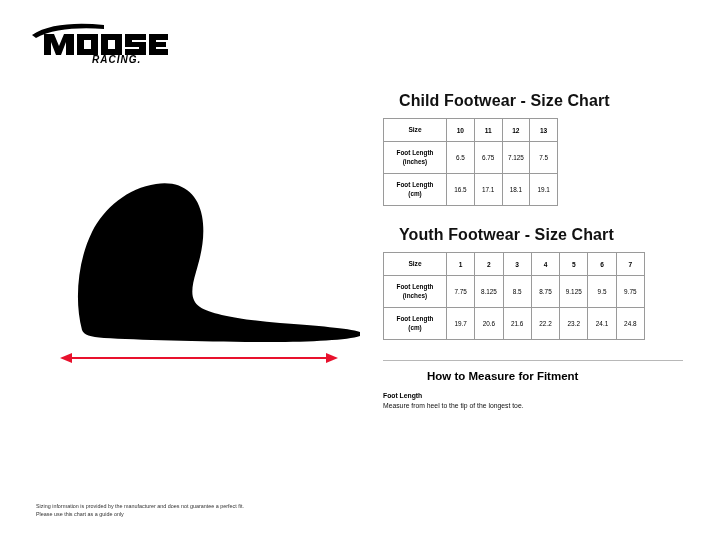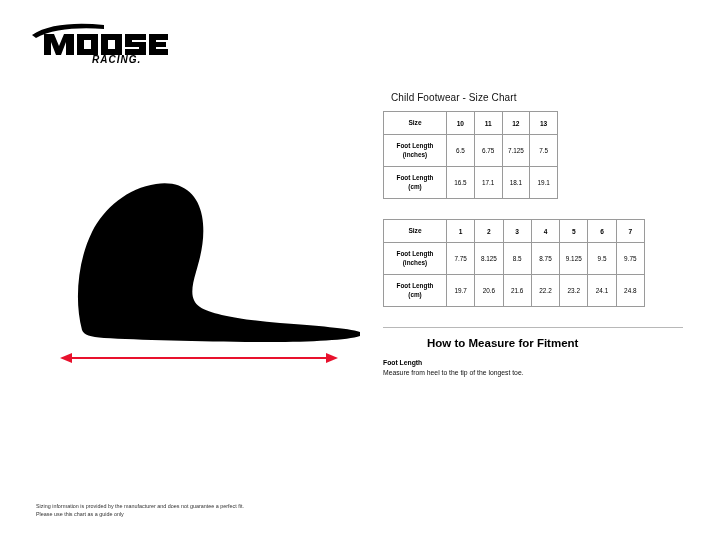--- a/index.html
+++ b/index.html
@@ -36,24 +36,24 @@
   }
 
   
   .content {
     position: absolute;
     left: 383px;
     top: 92px;
     width: 300px;
   }
   .section-title {
-    font-size: 10px;
-    font-weight: normal;
+    font-size: 16px;
+    font-weight: bold;
     color: #111111;
-    margin: 0 0 8px 8px;
+    margin: 0 0 8px 16px;
     letter-spacing: 0.1px;
   }
   table.size-table {
     border-collapse: collapse;
     table-layout: fixed;
     margin-bottom: 20px;
     border: 1px solid #9a9a9a;
   }
   table.size-table td,
   table.size-table th {
@@ -210,20 +210,21 @@
           <span>(cm)</span>
         </td>
         <td>16.5</td>
         <td>17.1</td>
         <td>18.1</td>
         <td>19.1</td>
       </tr>
     </tbody>
   </table>
 
+  <h2 class="section-title">Youth Footwear - Size Chart</h2>
 
   <table class="size-table youth-table">
     <colgroup>
       <col class="lbl">
         <col>
         <col>
         <col>
         <col>
         <col>
         <col>

